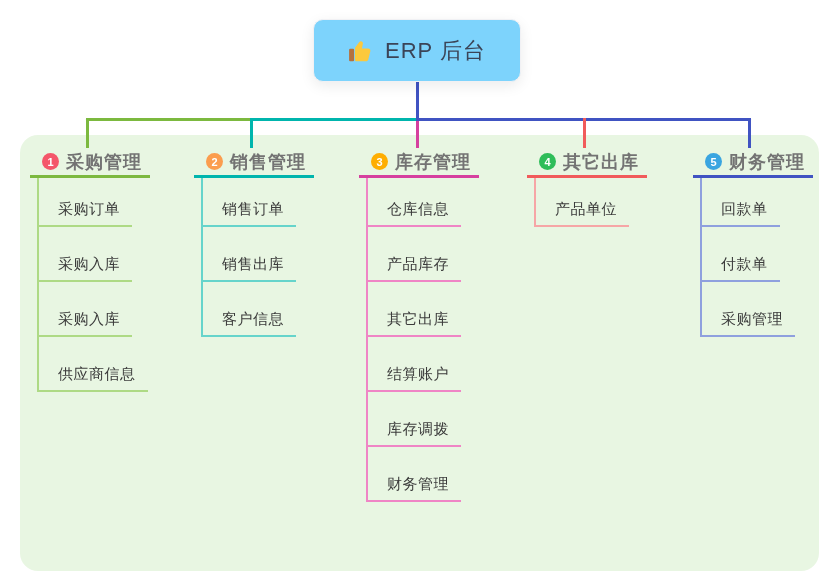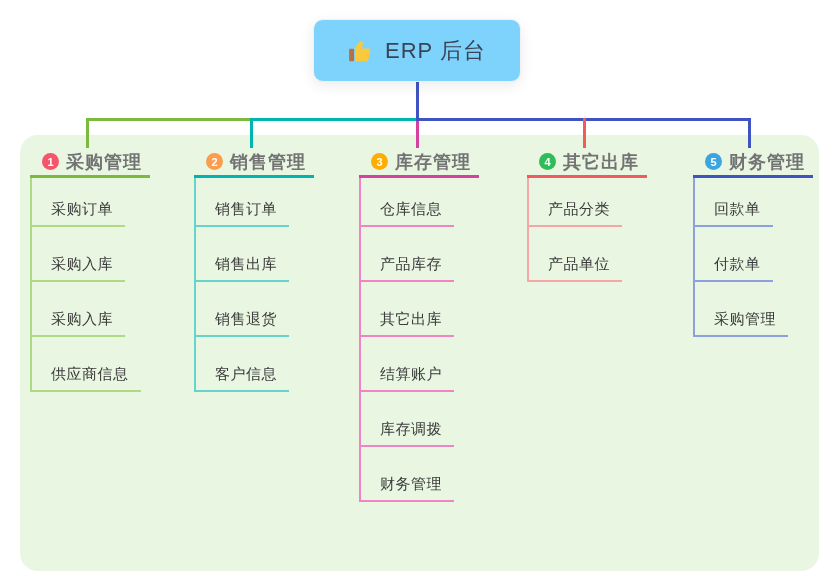--- a/index.html
+++ b/index.html
@@ -33,21 +33,21 @@
   .drop-5 { left:748px; }
 
   
   .branch { position:absolute; top:148px; width:150px; }
   .branch-title { display:flex; align-items:center; gap:7px; width:120px; height:30px;
                   padding-left:12px; border-bottom:3px solid var(--main); cursor:pointer; }
   .badge { width:17px; height:17px; min-width:17px; border-radius:50%; background:var(--badge);
            color:#ffffff; font-size:11px; font-weight:bold; display:flex;
            align-items:center; justify-content:center; }
   .branch-label { font-size:18px; font-weight:700; color:#737373; letter-spacing:1px; white-space:nowrap; }
-  .children { border-left:2px solid var(--light); width:160px; }
+  .children { margin-left:7px; border-left:2px solid var(--light); width:160px; }
   .child { display:flex; align-items:flex-end; height:55px; cursor:pointer; }
   .child:first-child { height:49px; }
   .child-label { border-bottom:2px solid var(--light); padding:0 12px 6px 19px;
                  font-size:15px; color:#3b3b3b; letter-spacing:0.5px; white-space:nowrap; }
 
   .b1 { left:30px; }  .b2 { left:194px; }  .b3 { left:359px; }
   .b4 { left:527px; } .b5 { left:693px; }
 </style>
 </head>
 <body>
@@ -101,23 +101,20 @@
       <span class="branch-label">销售管理</span>
     </div>
     <div class="children">
       <div class="child">
           <span class="child-label">销售订单</span>
         </div>
       <div class="child">
           <span class="child-label">销售出库</span>
         </div>
       <div class="child">
-          <span class="child-label">销售退货</span>
-        </div>
-      <div class="child">
           <span class="child-label">客户信息</span>
         </div>
     </div>
   </div>
 
   <div class="branch b3" style="--main: #d6409f; --light: #ef85c5; --badge: #feae02;">
     <div class="branch-title">
       <span class="badge">3</span>
       <span class="branch-label">库存管理</span>
     </div>
@@ -143,23 +140,20 @@
     </div>
   </div>
 
   <div class="branch b4" style="--main: #f15b5b; --light: #f6a6a6; --badge: #2ebd59;">
     <div class="branch-title">
       <span class="badge">4</span>
       <span class="branch-label">其它出库</span>
     </div>
     <div class="children">
       <div class="child">
-          <span class="child-label">产品分类</span>
-        </div>
-      <div class="child">
           <span class="child-label">产品单位</span>
         </div>
     </div>
   </div>
 
   <div class="branch b5" style="--main: #4053c2; --light: #8fa0de; --badge: #3aa5e0;">
     <div class="branch-title">
       <span class="badge">5</span>
       <span class="branch-label">财务管理</span>
     </div>

